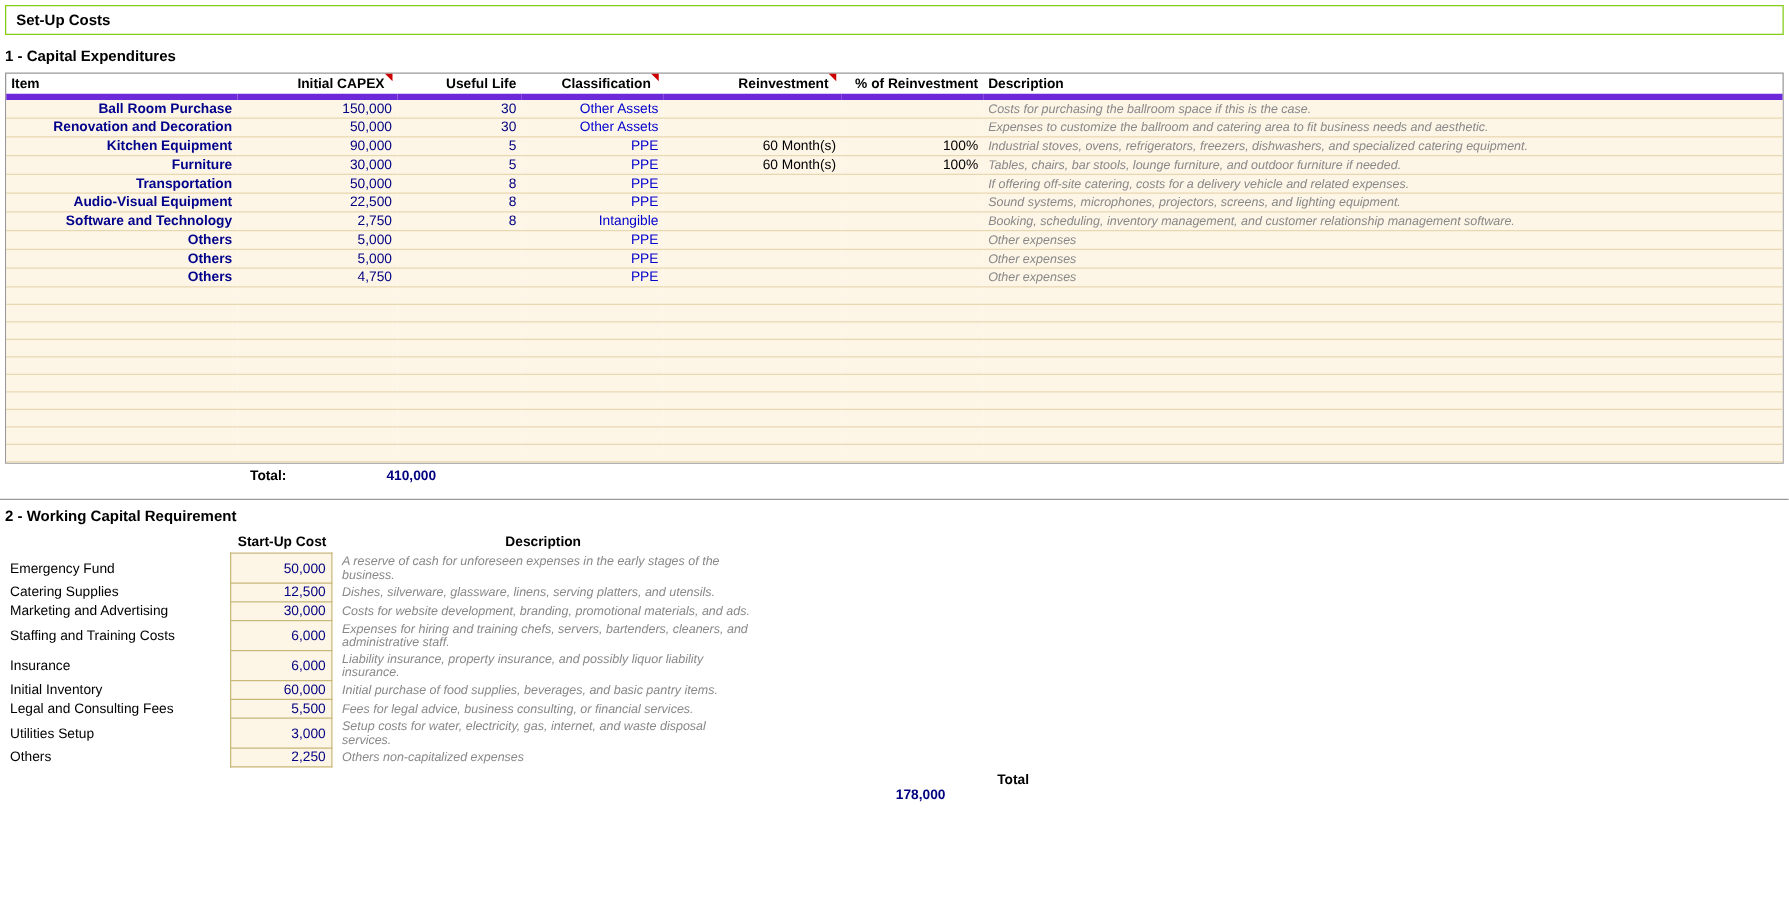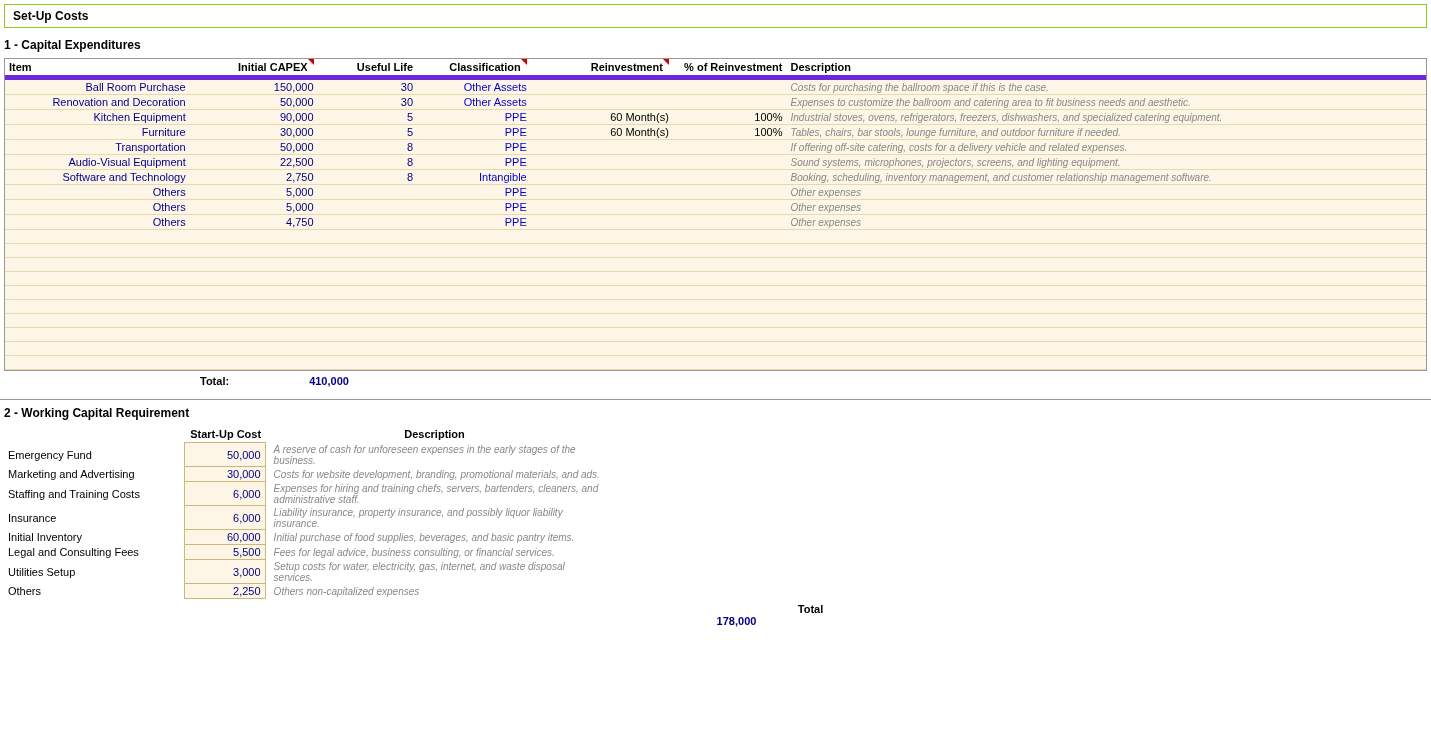--- a/index.html
+++ b/index.html
@@ -46,20 +46,21 @@
       padding: 1px 4px;
       font-size: 11px;
       background: #fdf5e6;
       border-bottom: 1px solid #e8d8b0;
     }
     
     .capex-table td.item-name {
       text-align: right;
       color: #00008b;
       font-size: 11px;
+      font-weight: bold;
     }
     
     .capex-table td.number {
       text-align: right;
       color: #000080;
     }
     
     .capex-table td.classification {
       text-align: right;
       color: #0000cd;
@@ -433,20 +434,25 @@
         <th>Description</th>
       </tr>
     </thead>
     <tbody id="wc-body">
     <tr>
     <td class="item-label">Emergency Fund</td>
     <td class="amount">50,000</td>
     <td class="description">A reserve of cash for unforeseen expenses in the early stages of the business.</td>
   </tr>
         <tr>
+    <td class="item-label">Catering Supplies</td>
+    <td class="amount">12,500</td>
+    <td class="description">Dishes, silverware, glassware, linens, serving platters, and utensils.</td>
+  </tr>
+        <tr>
     <td class="item-label">Marketing and Advertising</td>
     <td class="amount">30,000</td>
     <td class="description">Costs for website development, branding, promotional materials, and ads.</td>
   </tr>
         <tr>
     <td class="item-label">Staffing and Training Costs</td>
     <td class="amount">6,000</td>
     <td class="description">Expenses for hiring and training chefs, servers, bartenders, cleaners, and administrative staff.</td>
   </tr>
         <tr>

